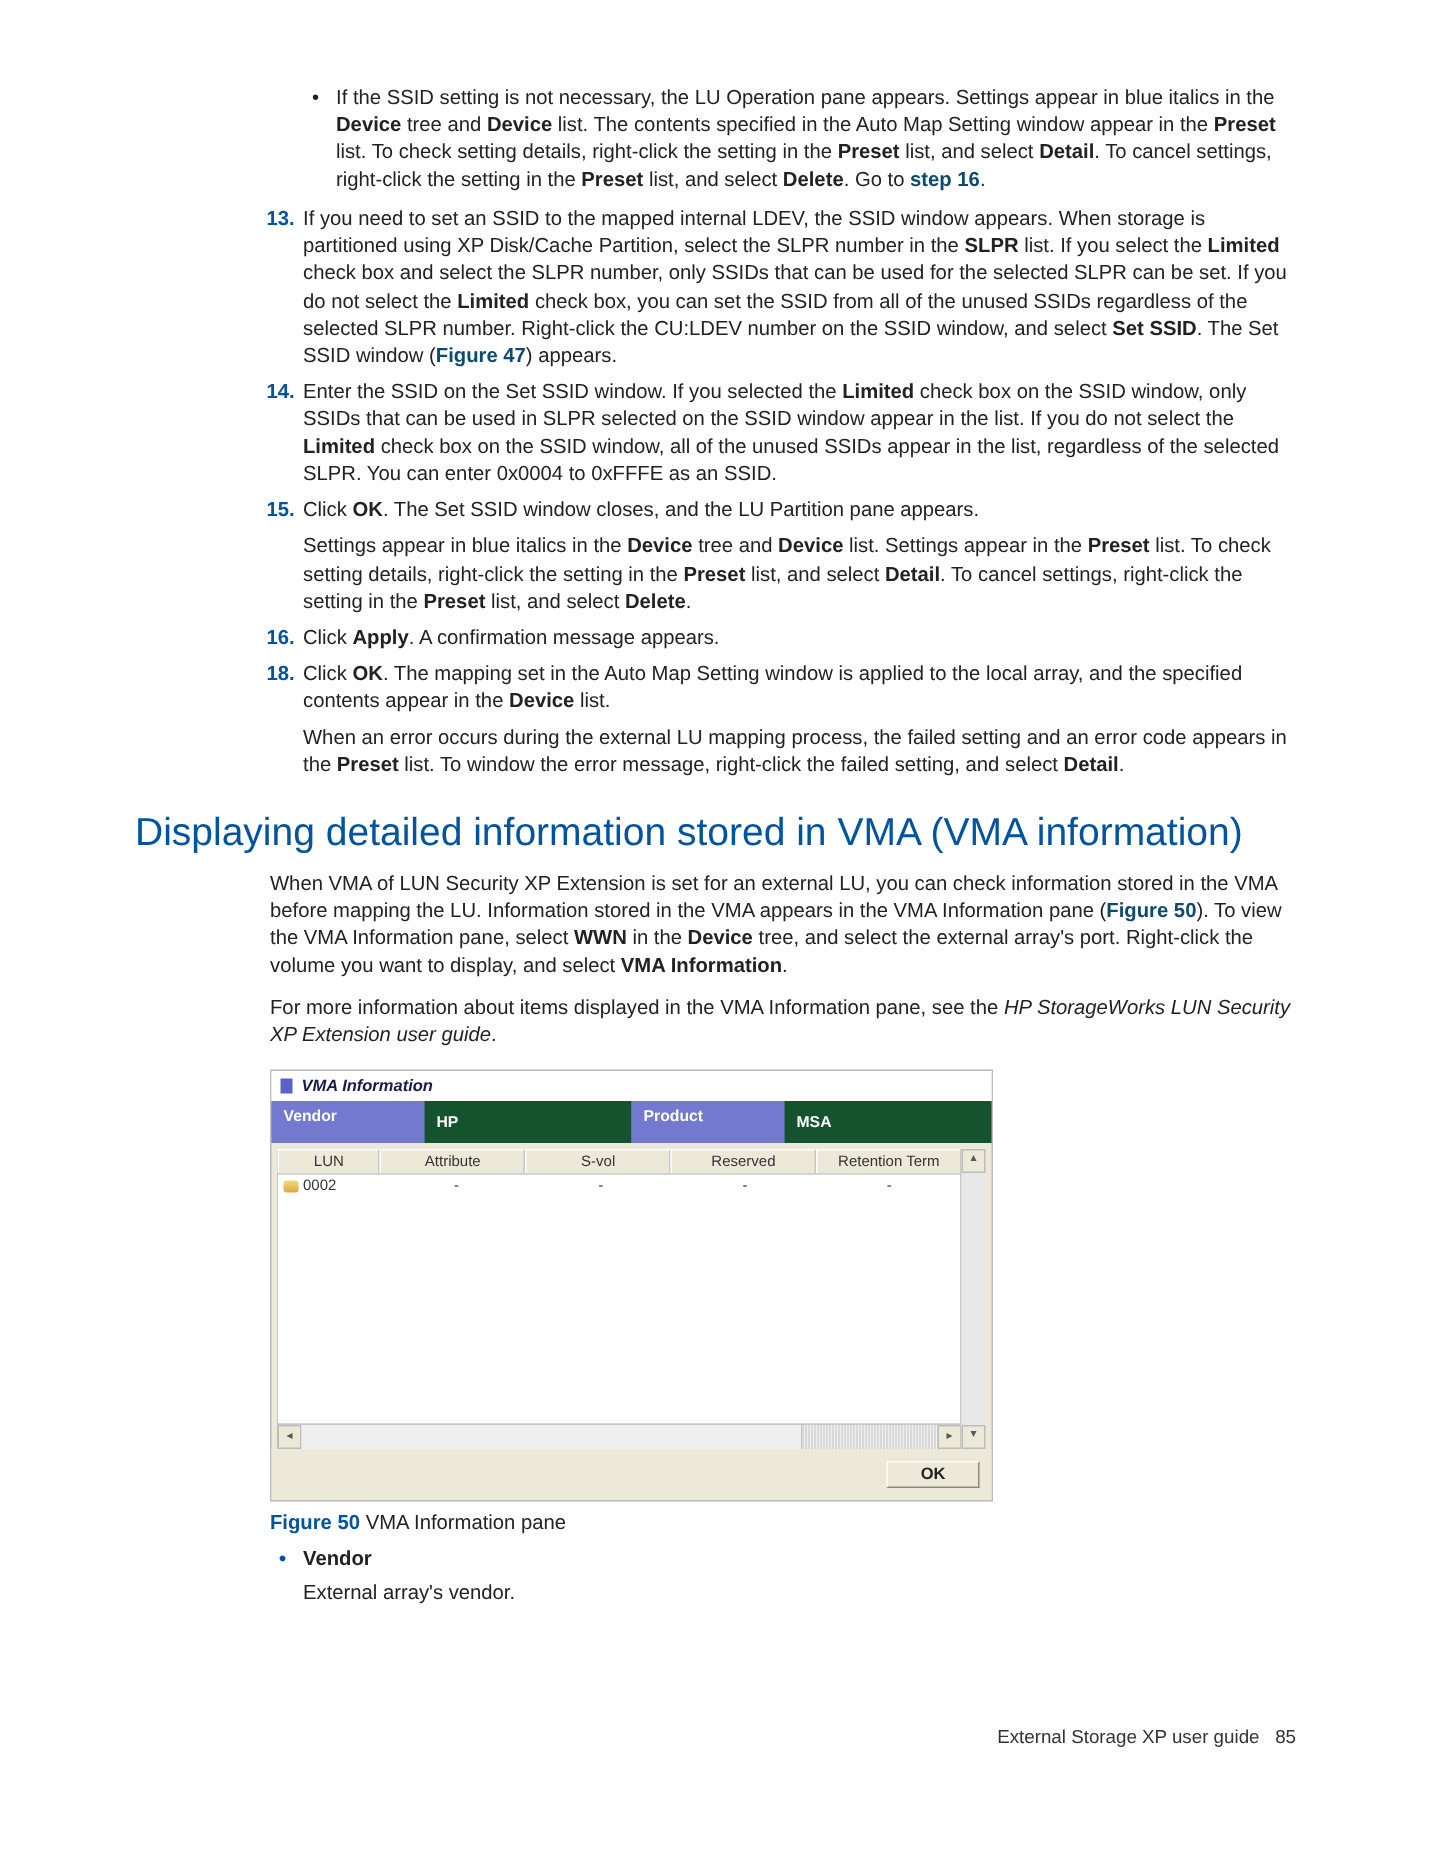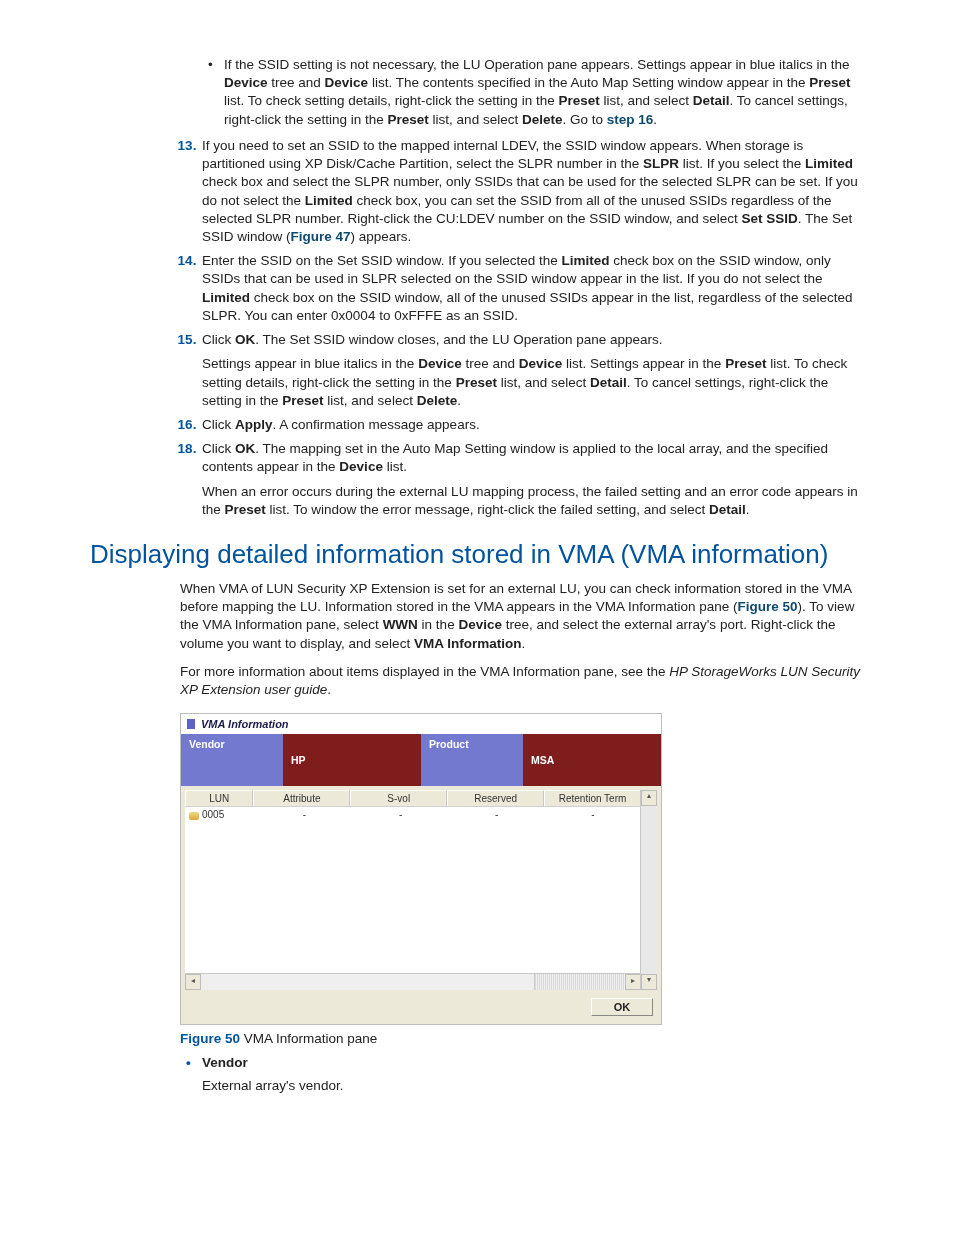--- a/index.html
+++ b/index.html
@@ -110,22 +110,22 @@
     display: flex;
     font-weight: bold;
     font-size: 10.5px;
   }
   .vma-meta .label {
     background: #7279cf;
     padding: 4px 8px;
     width: 86px;
   }
   .vma-meta .val {
-    background: #7f1d1d;
-    padding: 20px 8px;
+    background: #14532d;
+    padding: 8px 8px;
     flex: 1;
   }
   .vma-table-wrap {
     background: #0c4a6e;
     margin: 4px;
     position: relative;
     height: 200px;
     display: flex;
     flex-direction: column;
   }
@@ -250,21 +250,21 @@
       <li>
         <span class="num">13.</span>
         <span>If you need to set an SSID to the mapped internal LDEV, the SSID window appears. When storage is partitioned using XP Disk/Cache Partition, select the SLPR number in the </span><b>SLPR</b><span> list. If you select the </span><b>Limited</b><span> check box and select the SLPR number, only SSIDs that can be used for the selected SLPR can be set. If you do not select the </span><b>Limited</b><span> check box, you can set the SSID from all of the unused SSIDs regardless of the selected SLPR number. Right-click the CU:LDEV number on the SSID window, and select </span><b>Set SSID</b><span>. The Set SSID window (</span><a class="link">Figure 47</a><span>) appears.</span>
       </li>
       <li>
         <span class="num">14.</span>
         <span>Enter the SSID on the Set SSID window. If you selected the </span><b>Limited</b><span> check box on the SSID window, only SSIDs that can be used in SLPR selected on the SSID window appear in the list. If you do not select the </span><b>Limited</b><span> check box on the SSID window, all of the unused SSIDs appear in the list, regardless of the selected SLPR. You can enter 0x0004 to 0xFFFE as an SSID.</span>
       </li>
       <li>
         <span class="num">15.</span>
-        <span>Click </span><b>OK</b><span>. The Set SSID window closes, and the LU Operation pane appears.</span>
+        <span>Click </span><b>OK</b><span>. The Set SSID window closes, and the LU Partition pane appears.</span>
         <div class="subpara">
           <span>Settings appear in blue italics in the </span><b>Device</b><span> tree and </span><b>Device</b><span> list. Settings appear in the </span><b>Preset</b><span> list. To check setting details, right-click the setting in the </span><b>Preset</b><span> list, and select </span><b>Detail</b><span>. To cancel settings, right-click the setting in the </span><b>Preset</b><span> list, and select </span><b>Delete</b><span>.</span>
         </div>
       </li>
       <li>
         <span class="num">16.</span>
         <span>Click </span><b>Apply</b><span>. A confirmation message appears.</span>
       </li>
       <li>
         <span class="num">18.</span>
@@ -301,21 +301,21 @@
         <div class="vma-table-wrap" style="margin:0;">
           <div class="vma-cols">
             <div class="col">LUN</div>
             <div class="col">Attribute</div>
             <div class="col">S-vol</div>
             <div class="col">Reserved</div>
             <div class="col">Retention Term</div>
           </div>
           <div class="vma-body">
             <div class="vma-row">
-              <div class="cell"><span class="cylicon"></span><span>0005</span></div>
+              <div class="cell"><span class="cylicon"></span><span>0002</span></div>
               <div class="cell">-</div>
               <div class="cell">-</div>
               <div class="cell">-</div>
               <div class="cell">-</div>
             </div>
           </div>
           <div class="hscroll">
             <div class="btn">◂</div>
             <div class="track"></div>
             <div class="thumb"></div>
@@ -338,13 +338,16 @@
     </div>
 
     <ul class="bullet-bold">
       <li>
         <b>Vendor</b>
         <div style="margin-top:4px;">External array's vendor.</div>
       </li>
     </ul>
   </div>
 
+  <div class="footer">
+    <span>External Storage XP user guide</span>&nbsp;&nbsp;&nbsp;<span>85</span>
+  </div>
 </div>
 
 </body></html>

